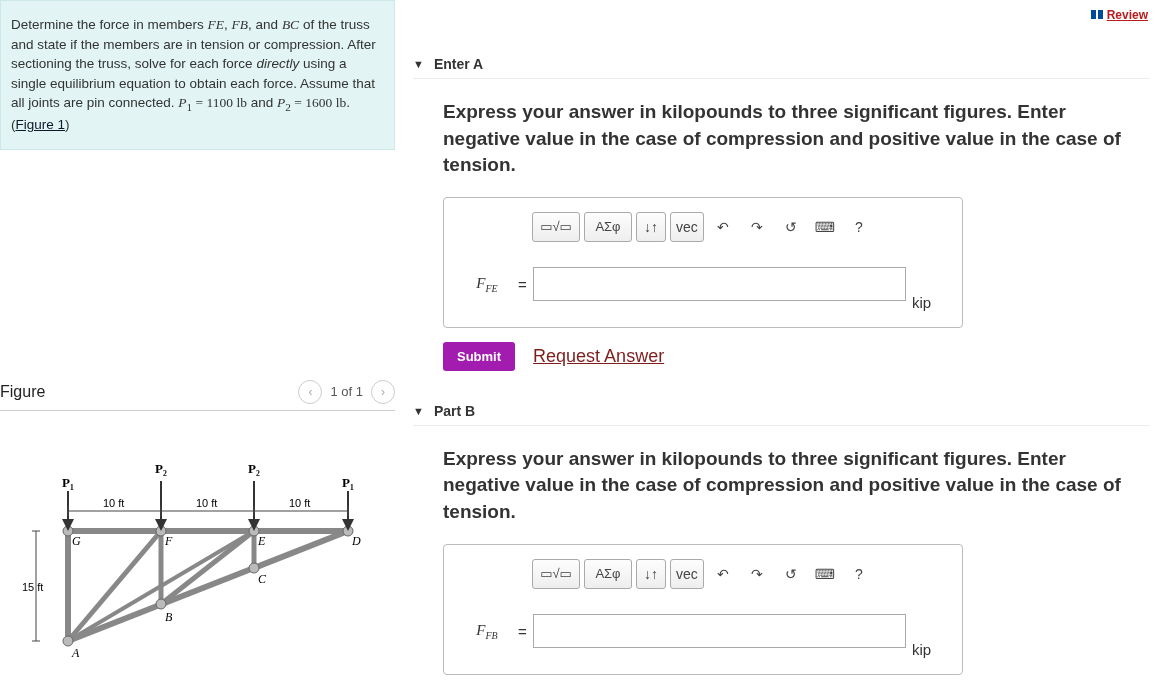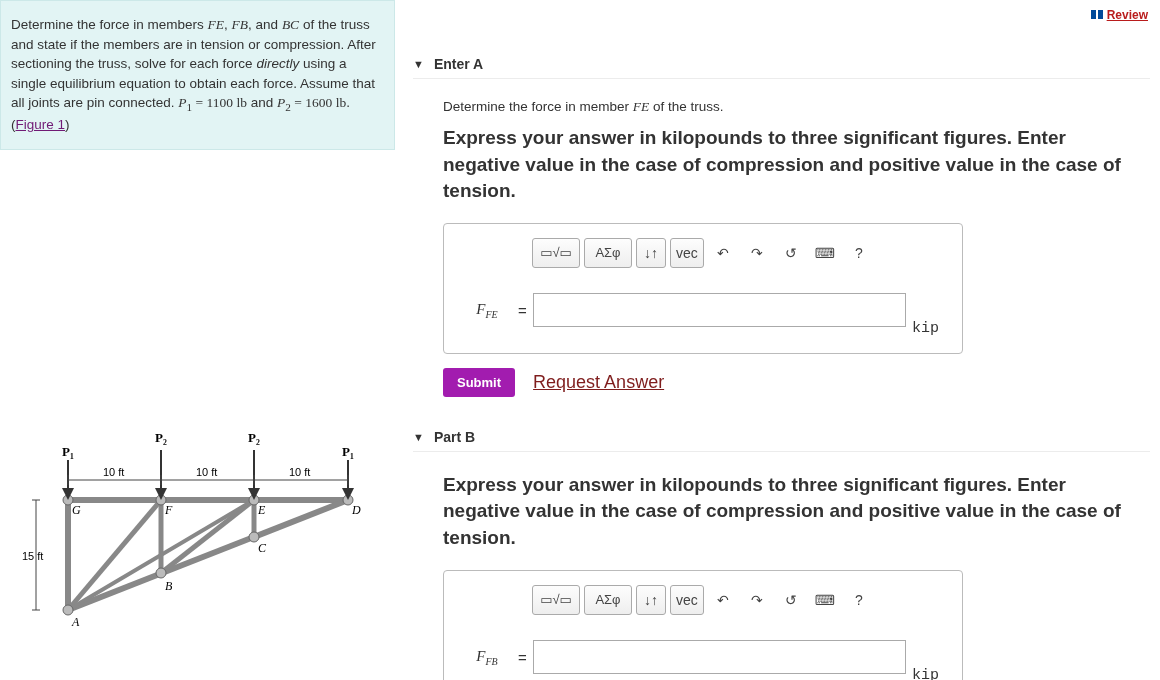--- a/index.html
+++ b/index.html
@@ -2,21 +2,21 @@
 <html><head>
 <meta charset="utf-8">
 <style>
   * { box-sizing: border-box; margin: 0; padding: 0; }
   body { font-family: Arial, Helvetica, sans-serif; font-size: 13px; color: #333; background: #fff; width: 1160px; height: 680px; overflow: hidden; }
   .layout { display: flex; width: 100%; height: 100%; }
   .left-col { width: 395px; padding: 0; display: flex; flex-direction: column; }
   .right-col { flex: 1; padding: 0 10px 0 18px; position: relative; }
 
   .problem-box { background: #e2f4f4; border: 1px solid #cce8e8; padding: 14px 14px 14px 10px; line-height: 1.45; font-size: 13.5px; }
-  .problem-box a { color: #701a75; text-decoration: underline; }
+  .problem-box a { color: #0f172a; text-decoration: underline; }
 
   .figure-region { margin-top: 230px; }
   .fig-header { display: flex; align-items: center; justify-content: space-between; border-bottom: 1px solid #ccc; padding-bottom: 6px; }
   .fig-title { font-size: 16px; font-weight: normal; color: #222; }
   .fig-pager { display: flex; align-items: center; gap: 8px; font-size: 13px; color: #555; }
   .pager-btn { width: 24px; height: 24px; border: 1px solid #ccc; border-radius: 50%; display: flex; align-items: center; justify-content: center; background: #fff; color: #aaa; font-size: 12px; cursor: pointer; }
   .fig-img { margin-top: 40px; padding-left: 8px; }
 
   .review-link { position: absolute; right: 12px; top: 8px; color: #b91c1c; text-decoration: underline; font-size: 12px; font-weight: bold; display: flex; align-items: center; gap: 4px; cursor: pointer; }
   .review-icon { width: 12px; height: 10px; display: inline-block; }
@@ -34,39 +34,47 @@
   .answer-box { border: 1px solid #bbb; border-radius: 4px; padding: 14px 18px 16px 18px; max-width: 520px; }
   .toolbar { display: flex; align-items: center; gap: 4px; margin-bottom: 16px; justify-content: center; }
   .tbtn { height: 30px; min-width: 30px; padding: 0 5px; border: 1px solid #aaa; border-radius: 3px; background: linear-gradient(#fdfdfd,#eee); display: inline-flex; align-items: center; justify-content: center; font-size: 14px; color: #444; cursor: pointer; }
   .tbtn.wide { min-width: 48px; font-size: 13px; }
   .tbtn.flat { border: none; background: none; }
   .input-row { display: flex; align-items: center; gap: 6px; }
   .var-label { font-family: "Times New Roman", serif; font-style: italic; font-size: 15px; width: 50px; text-align: center; }
   .var-label sub { font-style: italic; font-size: 10px; }
   .eq { font-size: 15px; }
   .answer-input { flex: 1; height: 34px; border: 1px solid #aaa; padding: 4px 6px; font-size: 14px; }
-  .unit { font-family: Liberation Mono, monospace; font-size: 15px; min-width: 32px; margin-top: 36px; }
+  .unit { font-family: Liberation Sans, sans-serif; font-size: 15px; min-width: 32px; margin-top: 36px; }
 
   .actions { margin-top: 14px; display: flex; align-items: center; gap: 18px; }
   .submit-btn { background: #a21caf; color: #fff; font-weight: bold; border: none; border-radius: 3px; padding: 7px 14px; font-size: 13px; cursor: pointer; }
   .request-link { color: #7f1d1d; font-size: 18px; font-weight: normal; text-decoration: underline; cursor: pointer; }
 
   .serif-i { font-family: "Times New Roman", serif; font-style: italic; }
   .serif { font-family: "Times New Roman", serif; }
 </style>
 </head>
 <body>
 
 <div class="layout">
   <div class="left-col">
     <div class="problem-box">
       <span>Determine the force in members </span><span class="serif-i">FE</span>, <span class="serif-i">FB</span>, and <span class="serif-i">BC</span><span> of the truss and state if the members are in tension or compression. After sectioning the truss, solve for each force </span><i>directly</i><span> using a single equilibrium equation to obtain each force. Assume that all joints are pin connected. </span><span class="serif-i">P</span><sub class="serif">1</sub><span class="serif"> = 1100 </span><span class="serif">lb</span><span> and </span><span class="serif-i">P</span><sub class="serif">2</sub><span class="serif"> = 1600 </span><span class="serif">lb</span><span>. (</span><a href="#">Figure 1</a><span>)</span>
     </div>
 
     <div class="figure-region">
+      <div class="fig-header">
+        <span class="fig-title">Figure</span>
+        <div class="fig-pager">
+          <span class="pager-btn">‹</span>
+          <span>1 of 1</span>
+          <span class="pager-btn">›</span>
+        </div>
+      </div>
       <div class="fig-img">
         <svg width="360" height="220" viewBox="0 0 360 220">
           <defs>
             <marker id="ah" markerWidth="6" markerHeight="6" refX="3" refY="3" orient="auto">
               <path d="M0,0 L6,3 L0,6 Z" fill="#333"></path>
             </marker>
           </defs>
 
           <line x1="60" y1="80" x2="340" y2="80" stroke="#888" stroke-width="6"></line>
 
@@ -131,23 +139,20 @@
       <span class="review-icon"></span>
       <span>Review</span>
     </div>
 
     <div class="part-section">
       <div class="part-header">
         <span class="tri">▼</span>
         <span class="label">Enter A</span>
       </div>
       <div class="part-body">
-        <div class="question-text">
-          <span>Determine the force in member </span><span class="serif-i">FE</span><span> of the truss.</span>
-        </div>
         <div class="hint-text">Express your answer in kilopounds to three significant figures. Enter negative value in the case of compression and positive value in the case of tension.</div>
         <div class="answer-box">
           <div class="toolbar">
             <span class="tbtn wide">▭√▭</span>
             <span class="tbtn wide">ΑΣφ</span>
             <span class="tbtn">↓↑</span>
             <span class="tbtn">vec</span>
             <span class="tbtn flat">↶</span>
             <span class="tbtn flat">↷</span>
             <span class="tbtn flat">↺</span>

